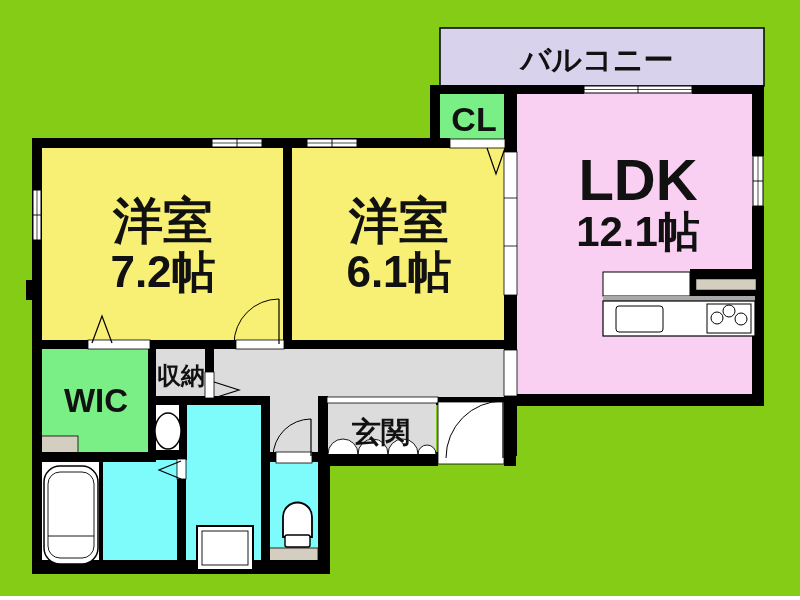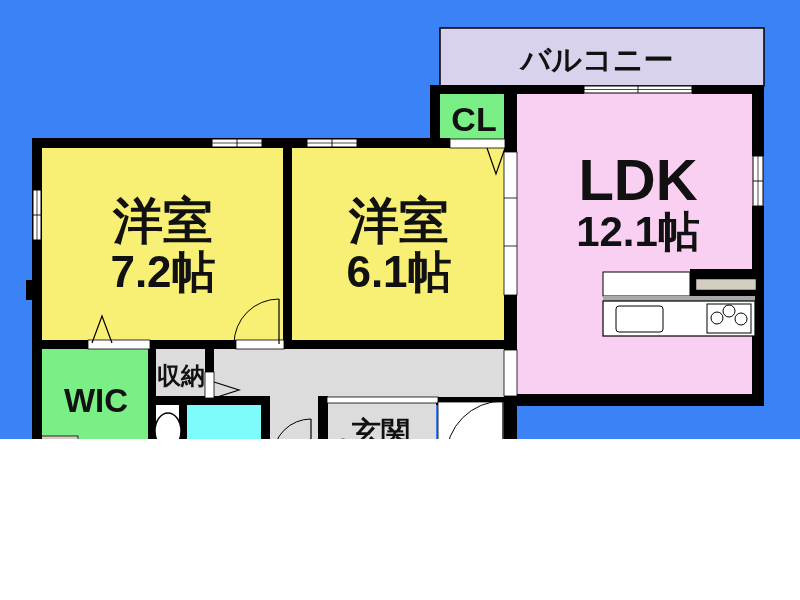--- a/index.html
+++ b/index.html
@@ -1,16 +1,16 @@
 <!DOCTYPE html>
 <html><head>
 <meta charset="utf-8">
 <style>
   html,body{margin:0;padding:0;background:#fff;}
-  .canvas{width:800px;height:439px;background:#3b82f6;position:relative;overflow:hidden;}
+  .canvas{width:800px;height:596px;background:#84cc16;position:relative;overflow:hidden;}
   svg{display:block;}
   text{font-family:"Liberation Sans","DejaVu Sans",sans-serif;fill:#111;font-weight:600;}
   .big{font-weight:600;}
 </style>
 </head>
 <body>
 
 <div class="canvas">
 <svg width="800" height="600" viewBox="0 0 800 600" xmlns="http://www.w3.org/2000/svg">
 

